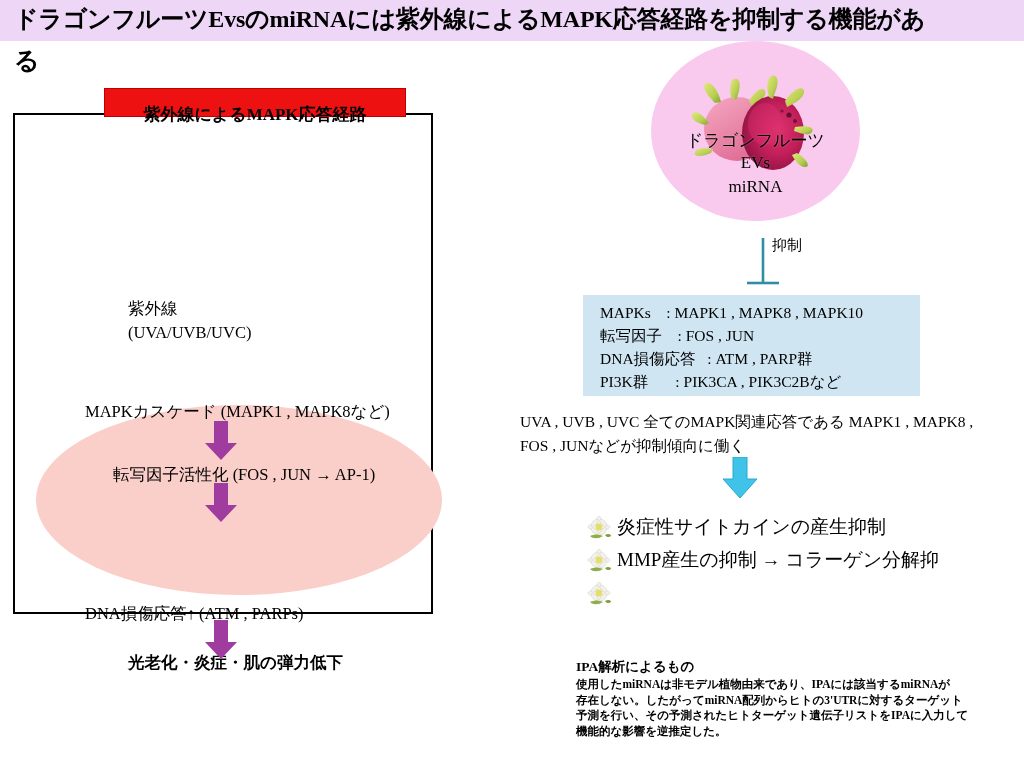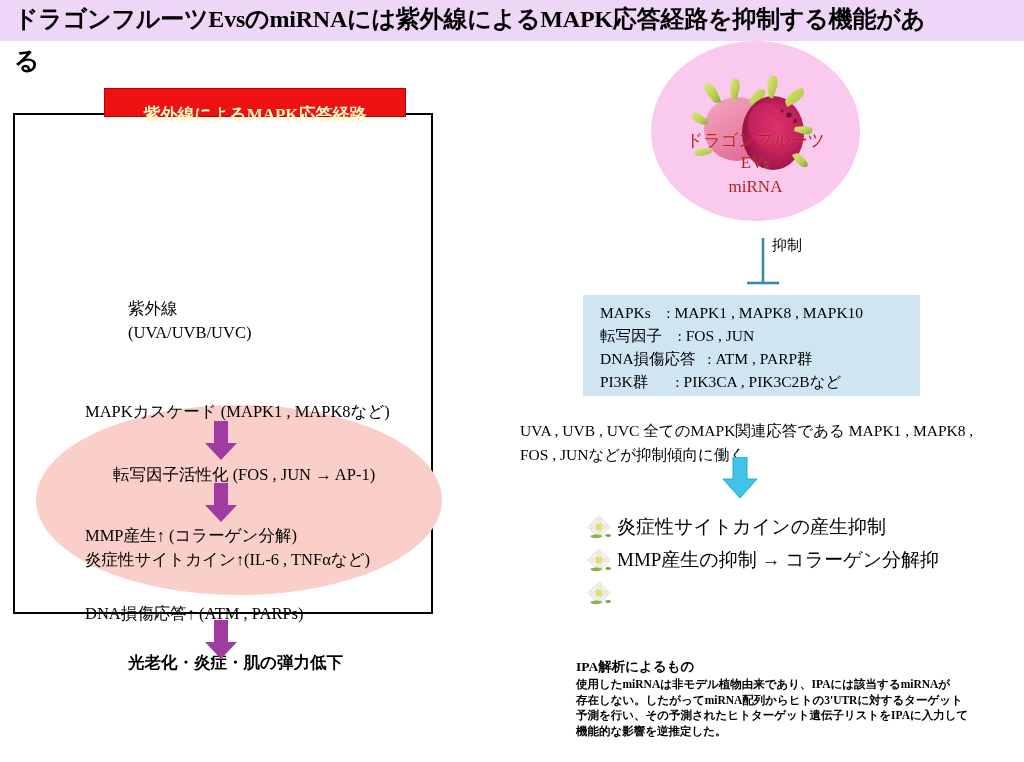--- a/index.html
+++ b/index.html
@@ -57,21 +57,21 @@
     border: 1px solid #c00000;
     box-sizing: border-box;
     display: flex;
     align-items: center;
     justify-content: center;
     z-index: 5;
   }
   #pathway-header span {
     font-size: 17px;
     font-weight: bold;
-    color: #fef9c3;
+    color: #000000;
     white-space: nowrap;
     margin-top: 24px;
   }
   #pink-ellipse {
     position: absolute;
     left: 21px; top: 290px;
     width: 406px; height: 190px;
     background: #fbcfc9;
     border-radius: 50%;
     z-index: 1;
@@ -111,21 +111,21 @@
   }
   #fruit-photo {
     position: absolute;
     left: 34px; top: 28px;
     width: 136px; height: 122px;
   }
   .fruit-label {
     position: absolute;
     width: 100%;
     text-align: center;
-    color: #b91c1c;
+    color: #000000;
     font-size: 17px;
     font-weight: 500;
     z-index: 3;
     text-shadow: 0 0 2px rgba(255,255,255,.35);
   }
   #fruit-l1 { top: 88px; }
   #fruit-l2 { top: 112px; }
   #fruit-l3 { top: 136px; }
 
   #inhibit-symbol {
@@ -151,21 +151,21 @@
     z-index: 2;
   }
   .gene-row {
     font-size: 15.5px;
     line-height: 23px;
     white-space: pre;
   }
 
   #summary-text {
     position: absolute;
-    left: 520px; top: 419px;
+    left: 520px; top: 410px;
     width: 470px;
     font-size: 15.5px;
     line-height: 24px;
     z-index: 2;
     white-space: pre-line;
   }
 
   #cyan-arrow {
     position: absolute;
     left: 722px; top: 457px;
@@ -234,22 +234,20 @@
   <svg class="purple-arrow" id="arrow1" viewBox="0 0 36 40">
     <polygon points="11,0 25,0 25,22 34,22 18,39 2,22 11,22" fill="#a03ca0"></polygon>
   </svg>
 
   <div class="flow-text" id="flow-tf">転写因子活性化 (FOS , JUN → AP-1)</div>
 
   <svg class="purple-arrow" id="arrow2" viewBox="0 0 36 40">
     <polygon points="11,0 25,0 25,22 34,22 18,39 2,22 11,22" fill="#a03ca0"></polygon>
   </svg>
 
-  <div class="flow-text" id="flow-mmp">MMP産生↑ (コラーゲン分解)
-炎症性サイトカイン↑(IL-6 , TNFαなど)</div>
 
   <div class="flow-text" id="flow-dna">DNA損傷応答↑ (ATM , PARPs)</div>
 
   <svg class="purple-arrow" id="arrow3" viewBox="0 0 36 40">
     <polygon points="11,0 25,0 25,22 34,22 18,39 2,22 11,22" fill="#a03ca0"></polygon>
   </svg>
 
   <div class="flow-text" id="flow-result">光老化・炎症・肌の弾力低下</div>
 </div>
 

